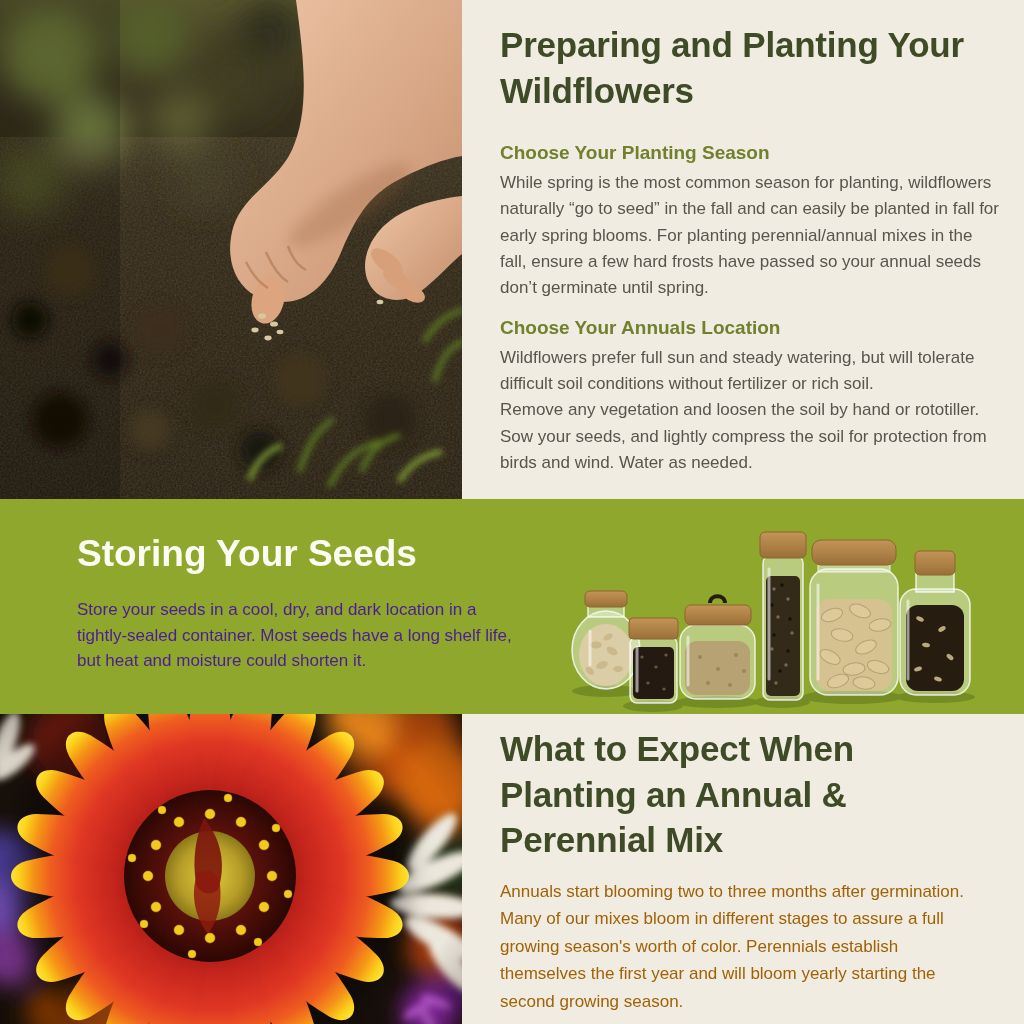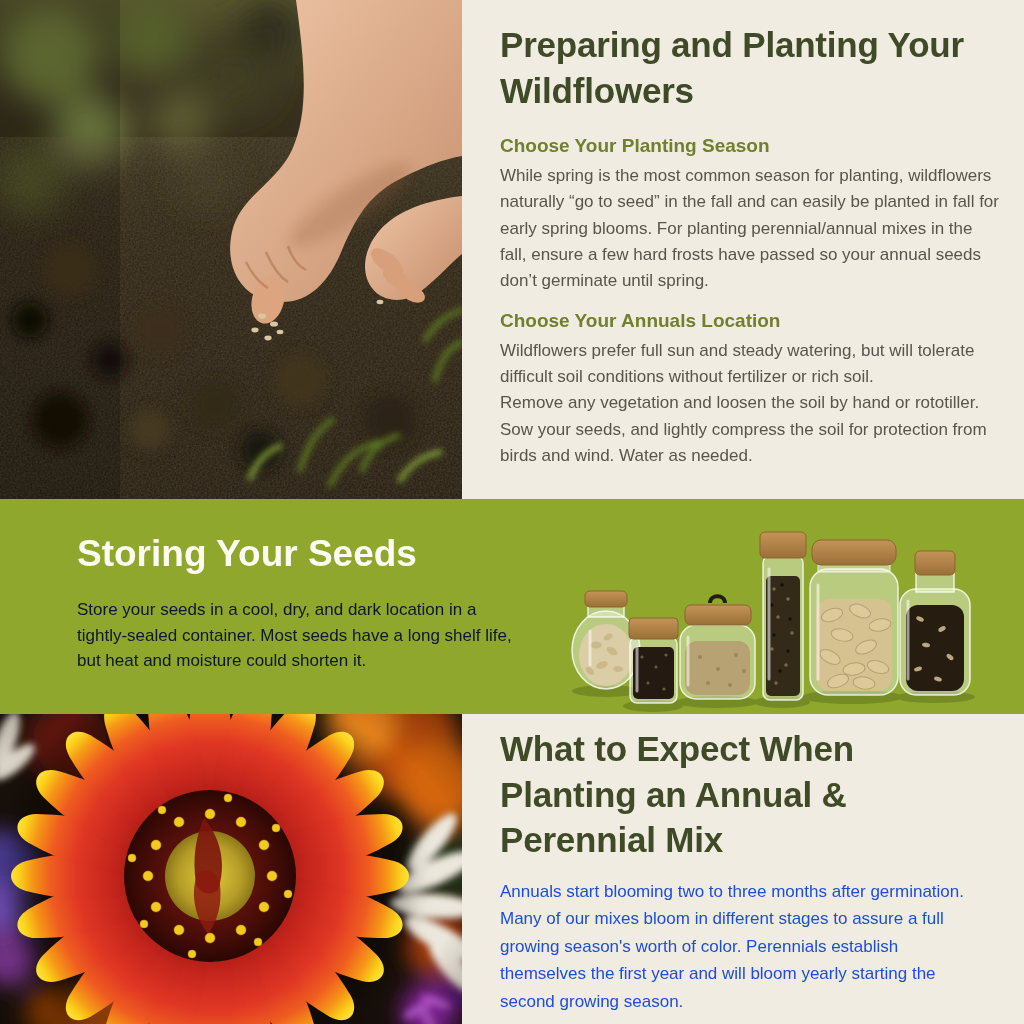--- a/index.html
+++ b/index.html
@@ -11,27 +11,27 @@
   .sec-bottom{top:714px;height:310px;background:#f0ece2;}
   .photo{position:absolute;left:0;top:0;width:462px;overflow:hidden;}
   .photo svg{display:block;}
   .photo-soil{height:499px;}
   .photo-flower{height:310px;}
   .col-top{position:absolute;left:500px;top:22px;width:512px;}
   .col-bottom{position:absolute;left:500px;top:12px;width:494px;}
   h1{margin:0;font-size:35px;line-height:1.3;font-weight:bold;
      color:#3f4a27;letter-spacing:-0.2px;}
   .blk h3{margin:15px 0 6px 0;font-size:19px;font-weight:bold;color:#70802d;}
-  .blk.first h3{margin-top:22px;}
+  .blk.first h3{margin-top:29px;}
   .blk p{margin:0;font-size:17px;line-height:1.55;color:#57554d;max-width:500px;}
   .band-col{position:absolute;left:65px;top:34px;width:452px;margin-left:12px;}
   h2{margin:0 0 22px 0;font-size:37px;font-weight:bold;color:#fdfcf2;}
-  .band-col p{margin:0;font-size:17px;line-height:1.5;color:#0f172a;}
+  .band-col p{margin:0;font-size:17px;line-height:1.5;color:#4c1d95;}
   .jars{position:absolute;right:0;top:0;width:464px;height:215px;}
-  .col-bottom p{margin:15px 0 0 0;font-size:17px;line-height:1.62;color:#1d4ed8;max-width:480px;}
+  .col-bottom p{margin:15px 0 0 0;font-size:17px;line-height:1.62;color:#a16207;max-width:480px;}
 </style>
 </head>
 <body>
 
 <div class="page">
 
   <section class="sec-top">
     <div class="photo photo-soil">
       <svg viewBox="0 0 462 499" width="462" height="499">
         <defs>

